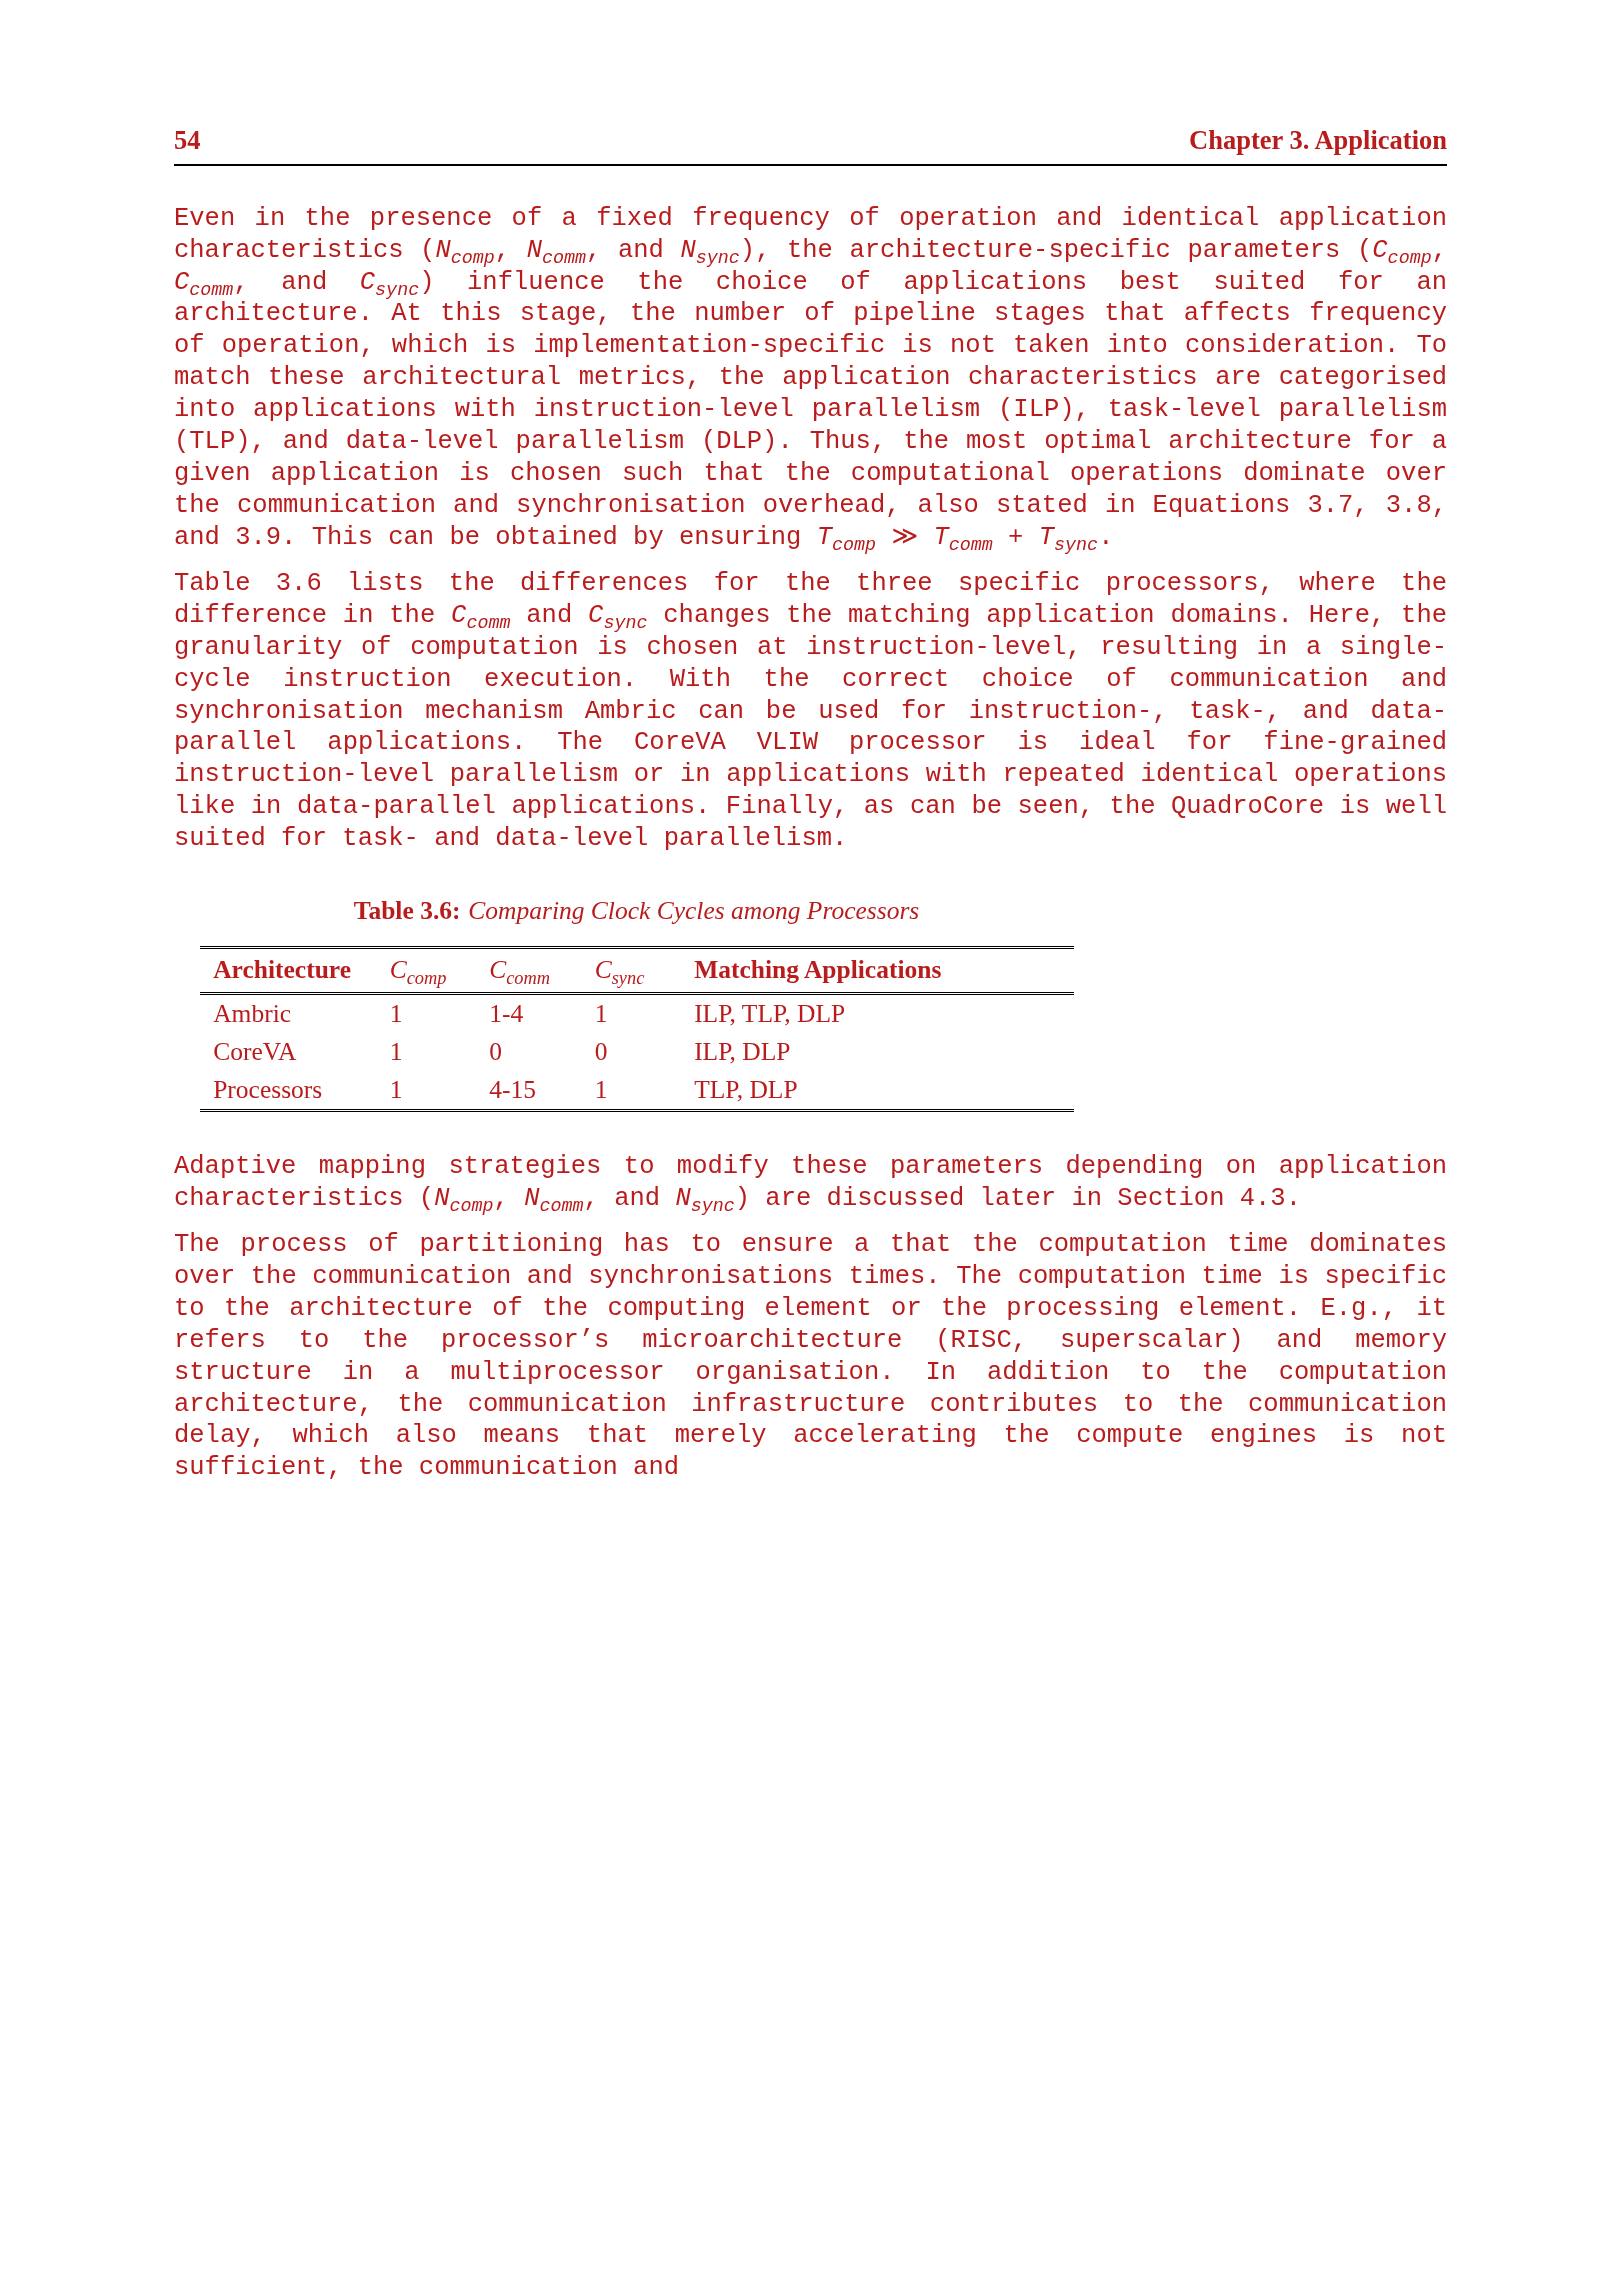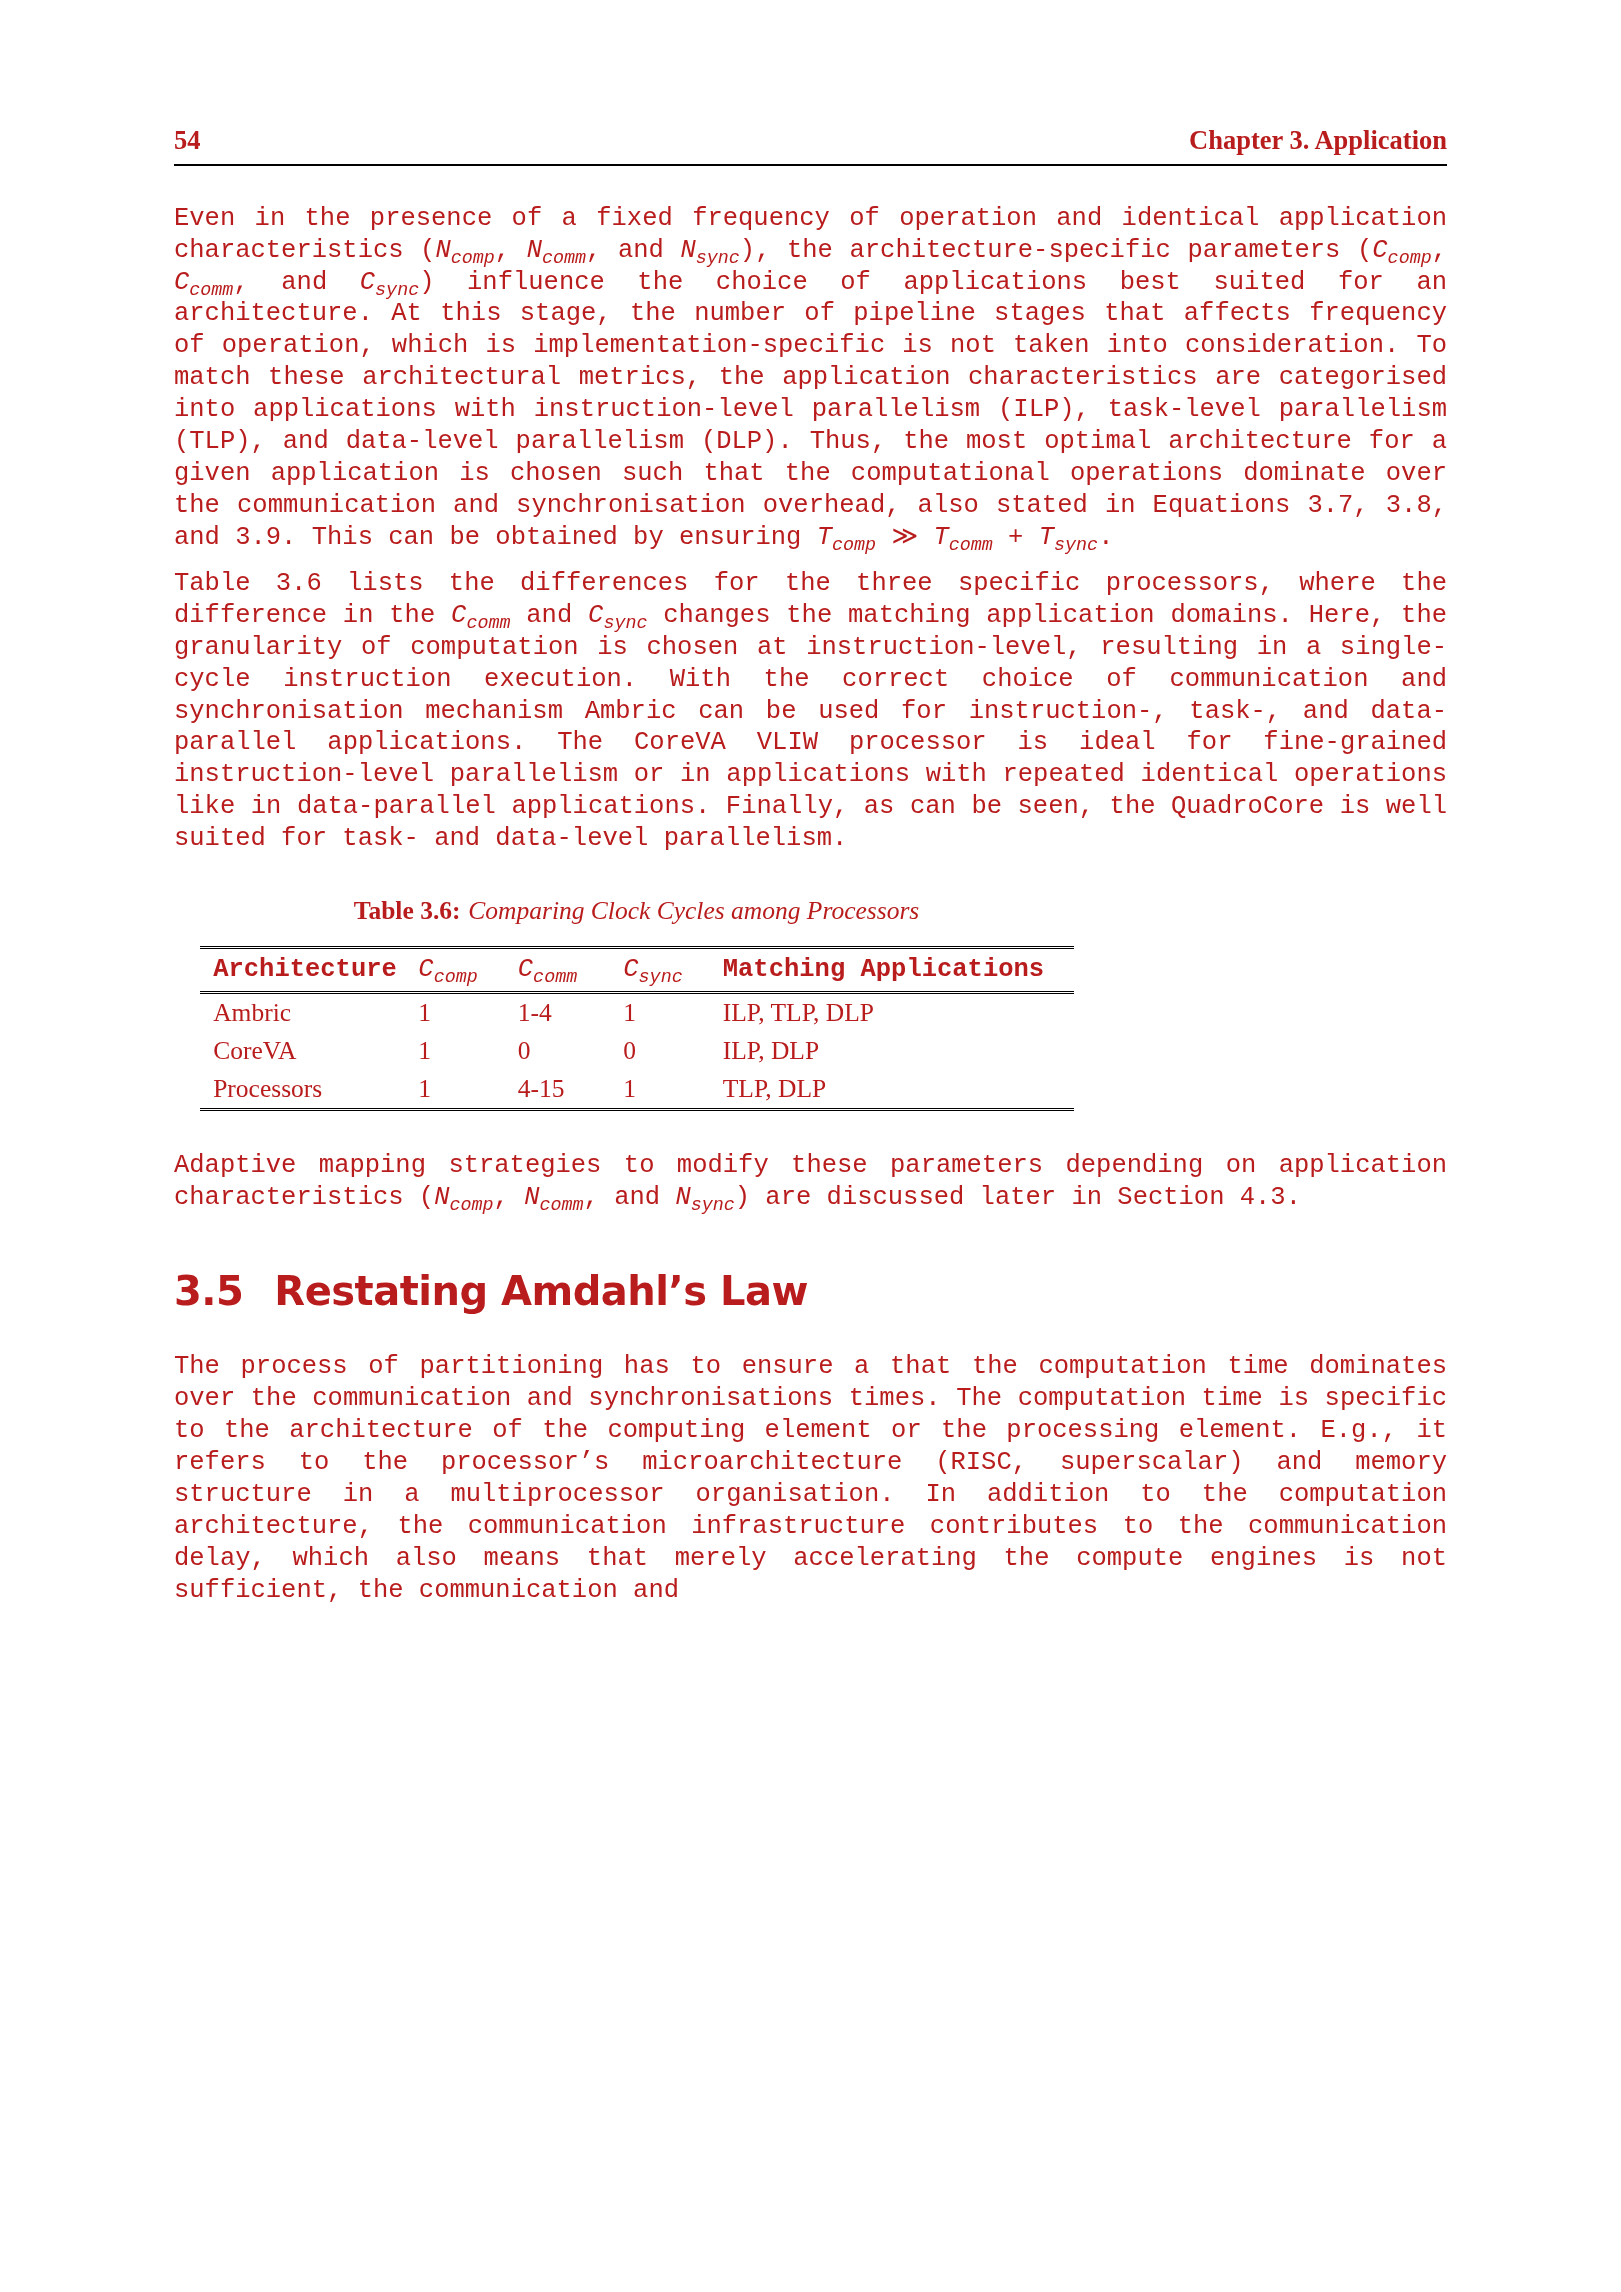--- a/index.html
+++ b/index.html
@@ -33,21 +33,21 @@
   .caption .cap-text { margin-left:7.8px;font-style:italic; }
   table.cmp { border-collapse:collapse; width:100%; font-size:25.5px; }
   table.cmp th, table.cmp td {
     text-align:left; font-weight:normal;
     padding:3.9px 7.8px 3.9px 13.7px;
     white-space:nowrap;
   }
   table.cmp thead th {
     border-top:3.9px double #000;
     border-bottom:3.9px double #000;
-    padding-top:6.9px; padding-bottom:6.9px;font-family:Liberation Mono, monospace;
+    padding-top:6.9px; padding-bottom:6.9px;
   }
   table.cmp tbody tr:last-child td { border-bottom:3.9px double #000; }
   table.cmp th:nth-child(1), table.cmp td:nth-child(1) { width:155px; }
   table.cmp th:nth-child(2), table.cmp td:nth-child(2) { width:78px; }
   table.cmp th:nth-child(3), table.cmp td:nth-child(3) { width:84px; }
   table.cmp th:nth-child(4), table.cmp td:nth-child(4) { width:78px; }
 
   h2.section-heading {
     font-family:"DejaVu Sans","Liberation Sans",sans-serif;
     font-weight:bold;
@@ -107,20 +107,17 @@
             <td>4-15</td>
             <td>1</td>
             <td>TLP, DLP</td>
           </tr>
         </tbody>
     </table>
   </div>
 
   <p class="body-par">Adaptive mapping strategies to modify these parameters depending on application characteristics (<i class="mvar">N</i><sub class="msub">comp</sub>, <i class="mvar">N</i><sub class="msub">comm</sub>, and <i class="mvar">N</i><sub class="msub">sync</sub>) are discussed later in Section 4.3.</p>
 
-  <h2 class="section-heading">
-    <span class="section-number">3.5</span><span>Restating Amdahl’s Law</span>
-  </h2>
 
   <p class="body-par">The process of partitioning has to ensure a that the computation time dominates over the communication and synchronisations times. The computation time is specific to the architecture of the computing element or the processing element. E.g., it refers to the processor’s microarchitecture (RISC, superscalar) and memory structure in a multiprocessor organisation. In addition to the computation architecture, the communication infrastructure contributes to the communication delay, which also means that merely accelerating the compute engines is not sufficient, the communication and</p>
 
 </div>
 
 
 </body></html>

